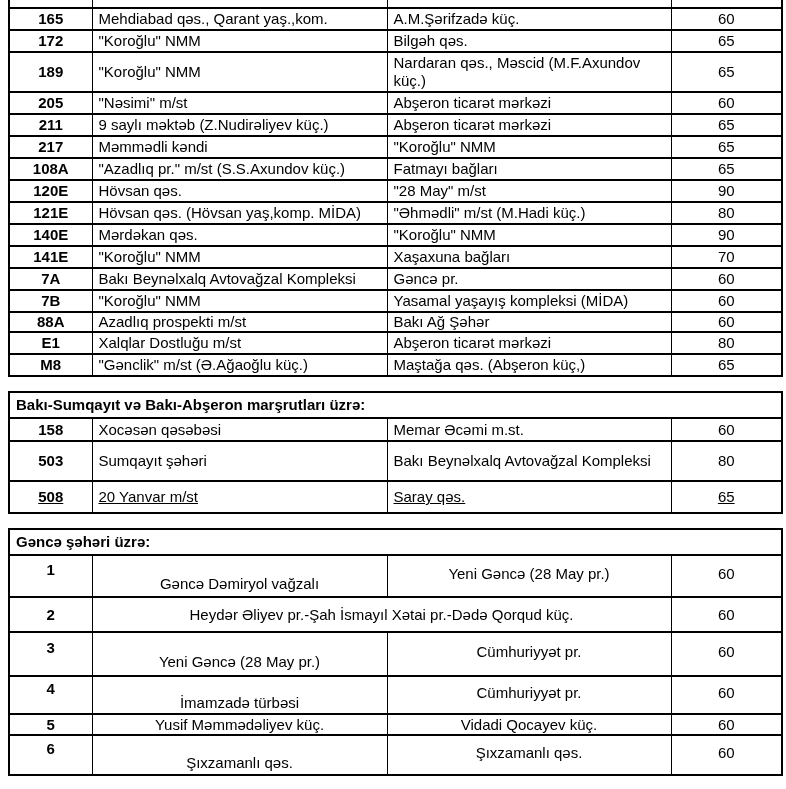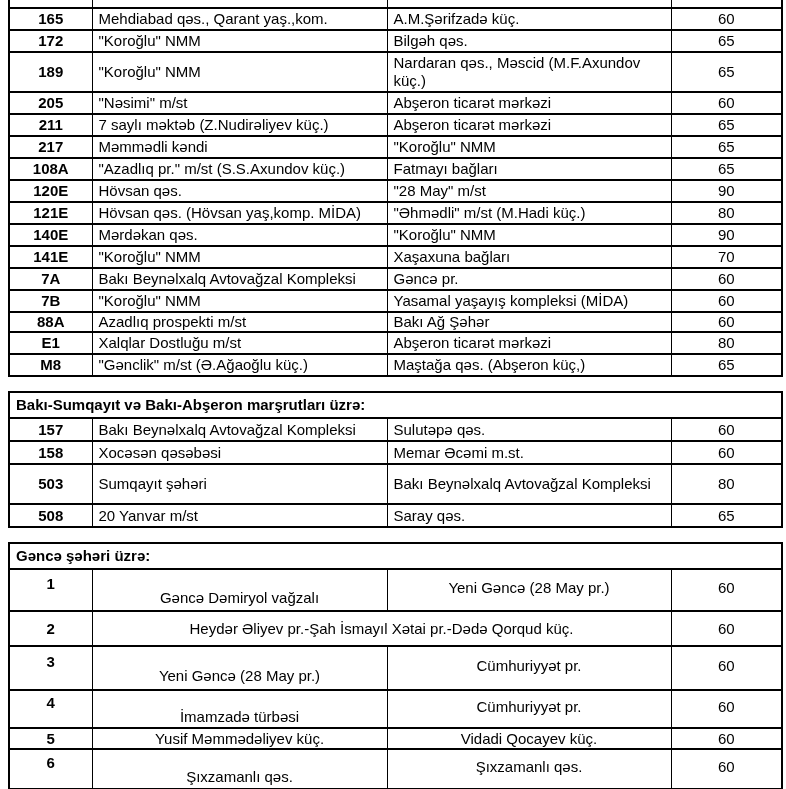--- a/index.html
+++ b/index.html
@@ -68,21 +68,21 @@
           <td class="c-fare">65</td>
         </tr>
         <tr style="height: 22px;">
           <td class="c-num">205</td>
           <td class="c-from">"Nəsimi" m/st</td>
           <td class="c-to">Abşeron ticarət mərkəzi</td>
           <td class="c-fare">60</td>
         </tr>
         <tr style="height: 22px;">
           <td class="c-num">211</td>
-          <td class="c-from">7 saylı məktəb (Z.Nudirəliyev küç.)</td>
+          <td class="c-from">9 saylı məktəb (Z.Nudirəliyev küç.)</td>
           <td class="c-to">Abşeron ticarət mərkəzi</td>
           <td class="c-fare">65</td>
         </tr>
         <tr style="height: 22px;">
           <td class="c-num">217</td>
           <td class="c-from">Məmmədli kəndi</td>
           <td class="c-to">"Koroğlu" NMM</td>
           <td class="c-fare">65</td>
         </tr>
         <tr style="height: 22px;">
@@ -153,38 +153,32 @@
         <col style="width:83px">
         <col style="width:295px">
         <col style="width:284px">
         <col style="width:111px">
       </colgroup>
     <tbody>
         <tr>
           <td class="header-cell" colspan="4">Bakı-Sumqayıt və Bakı-Abşeron marşrutları üzrə:</td>
         </tr>
         <tr style="height: 23px;">
-          <td class="c-num">157</td>
-          <td class="c-from">Bakı Beynəlxalq Avtovağzal Kompleksi</td>
-          <td class="c-to">Sulutəpə qəs.</td>
-          <td class="c-fare">60</td>
-        </tr>
-        <tr style="height: 23px;">
           <td class="c-num">158</td>
           <td class="c-from">Xocəsən qəsəbəsi</td>
           <td class="c-to">Memar Əcəmi m.st.</td>
           <td class="c-fare">60</td>
         </tr>
         <tr style="height: 40px;">
           <td class="c-num">503</td>
           <td class="c-from">Sumqayıt şəhəri</td>
           <td class="c-to">Bakı Beynəlxalq Avtovağzal Kompleksi</td>
           <td class="c-fare">80</td>
         </tr>
-        <tr style="height: 23px;">
+        <tr style="height: 32px; text-decoration: underline;">
           <td class="c-num">508</td>
           <td class="c-from">20 Yanvar m/st</td>
           <td class="c-to">Saray qəs.</td>
           <td class="c-fare">65</td>
         </tr>
       </tbody>
   </table>
 
   <table id="t3" class="routes t-center cut-bottom">
     <colgroup>

